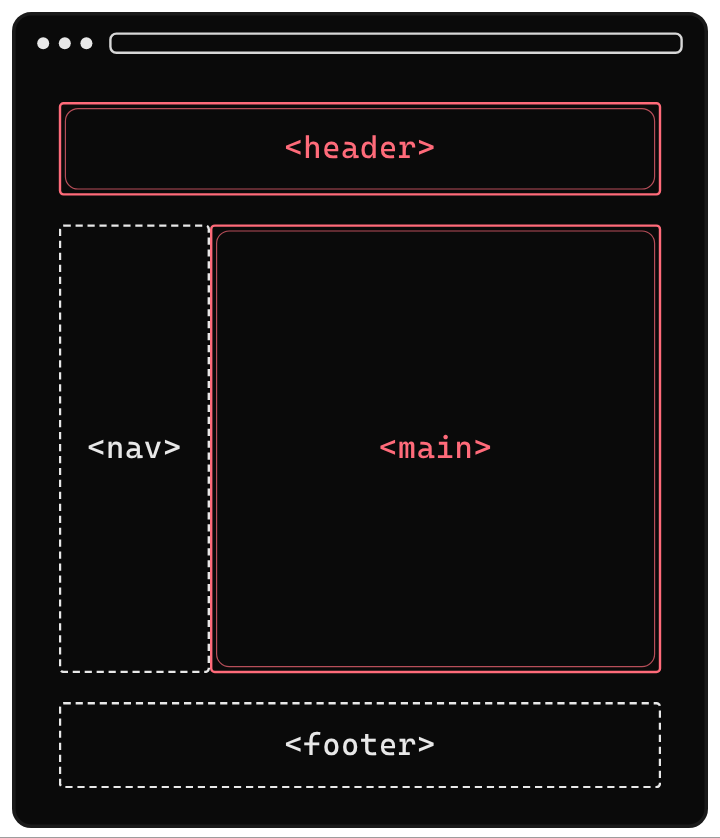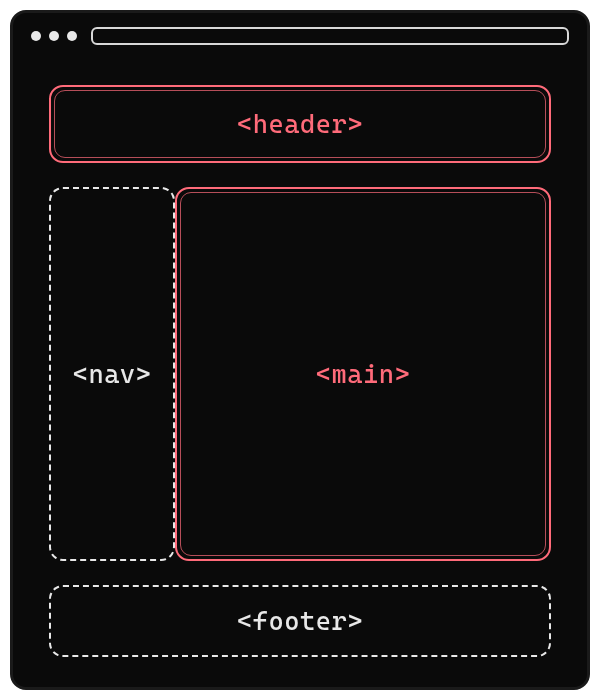--- a/index.html
+++ b/index.html
@@ -57,21 +57,21 @@
       gap: 24px;
     }
     .row-middle {
       flex: 1;
       display: flex;
     }
     .region {
       display: flex;
       align-items: center;
       justify-content: center;
-      border-radius: 14px;
+      border-radius: 4px;
       font-size: 26px;
       letter-spacing: 0.5px;
     }
     .region-header {
       height: 78px;
       border: 2px solid #ff6b7a;
       color: #ff6b7a;
       position: relative;
     }
     .region-header::after {

